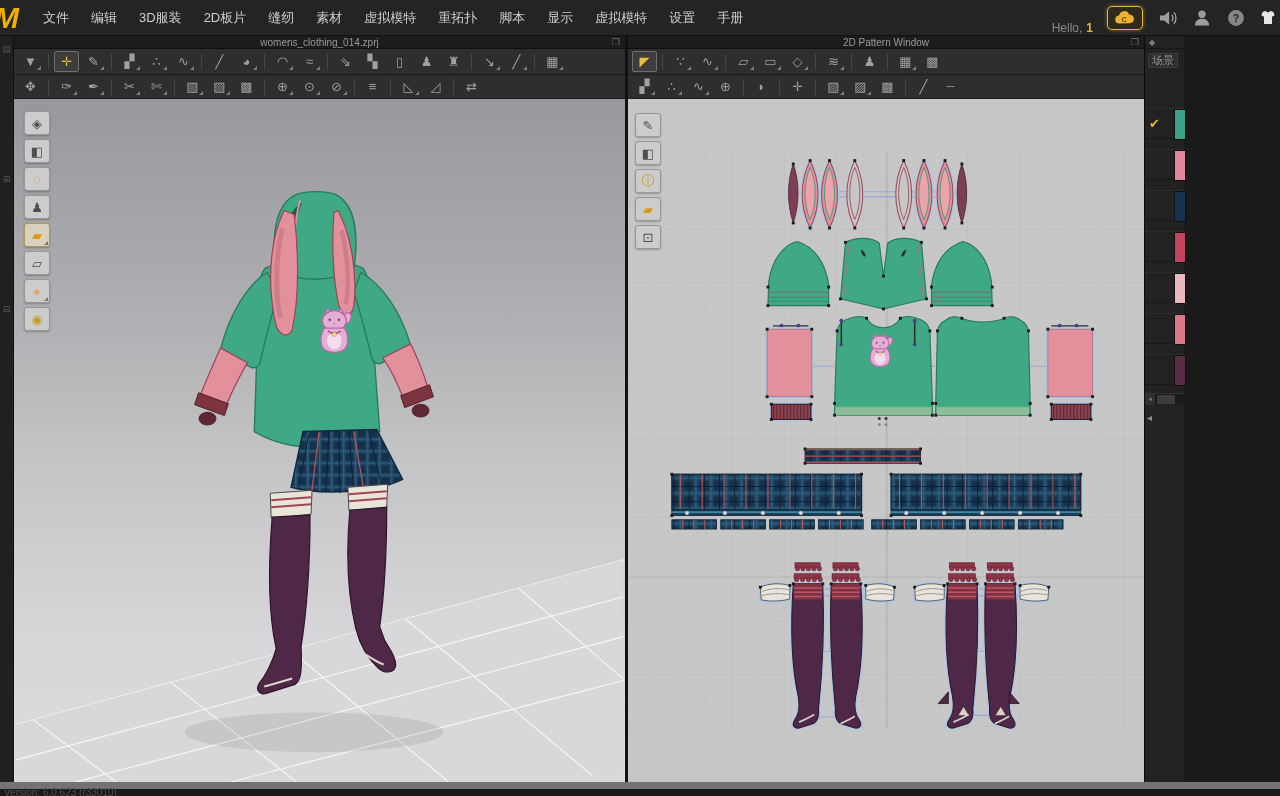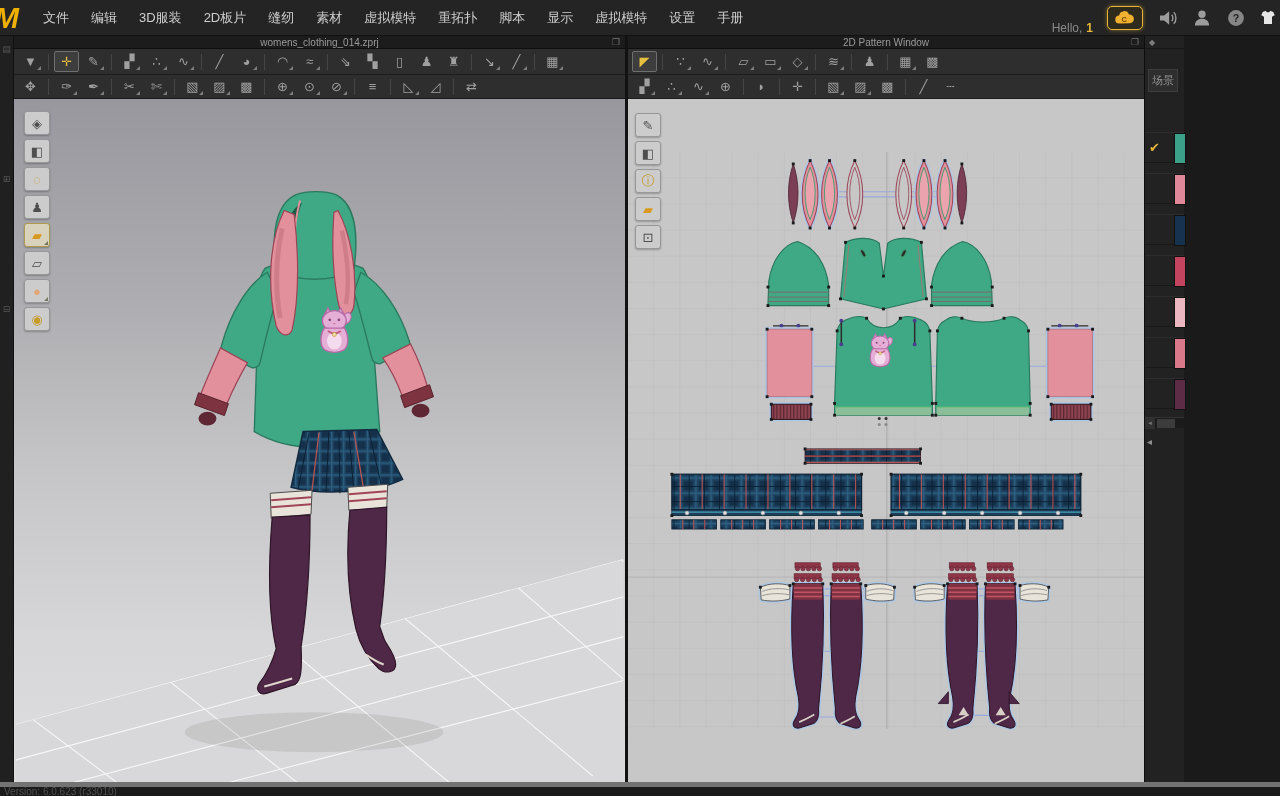--- a/index.html
+++ b/index.html
@@ -65,35 +65,35 @@
     box-shadow:0 1px 2px rgba(0,0,0,.25);position:relative;}
   .vtog.active{background:#d8d2bc;border-color:#b09a50;}
   .vtog.more::after{content:"";position:absolute;right:1px;bottom:1px;
     border-left:4px solid transparent;border-bottom:4px solid #77775f;}
 
   
   #sidebar{width:40px;background:#222;border-left:1px solid #0d0d0d;display:flex;
     flex-direction:column;position:relative;}
   .sb-top{height:13px;display:flex;align-items:center;padding-left:4px;color:#7d7d7d;
     font-size:8px;border-bottom:1px solid #171717;}
-  .sb-tab{margin:20px 0 0 3px;width:30px;height:23px;background:#2e2e2e;border:1px solid #3c3c3c;
+  .sb-tab{margin:4px 0 0 3px;width:30px;height:15px;background:#2e2e2e;border:1px solid #3c3c3c;
     color:#8f8f8f;font-size:11px;display:flex;align-items:center;justify-content:center;}
   .sb-swatches{margin-top:40px;display:flex;flex-direction:column;gap:10px;}
   .swatch-row{height:31px;position:relative;border-top:1px solid #2d2d2d;border-bottom:1px solid #181818;}
   .swatch-row .check{position:absolute;left:4px;top:7px;color:var(--accent);font-size:13px;font-weight:bold;}
   .swatch-row .swblock{position:absolute;right:-2px;top:0;width:12px;height:31px;border:1px solid #111;}
   .sb-scroll{margin-top:8px;height:11px;background:#1b1b1b;display:flex;align-items:center;
     border-top:1px solid #333;}
   .sb-scroll .sb-btn{width:11px;height:11px;background:#303030;color:#777;font-size:7px;
     display:flex;align-items:center;justify-content:center;border-right:1px solid #1a1a1a;}
   .sb-scroll .sb-thumb{flex:0 0 18px;height:9px;background:#3c3c3c;margin-left:1px;}
   .sb-collapse{margin-top:8px;margin-left:2px;color:#8d8d8d;font-size:10px;}
 
   
-  #footer{height:14px;background:#1a1a1a;border-top:5px solid #737373;display:flex;
+  #footer{height:14px;background:#1a1a1a;border-top:7px solid #737373;display:flex;
     align-items:center;flex:0 0 14px;}
   #version{color:#4f4f4f;font-size:10px;padding-left:4px;}
 
   
   .pgreen{fill:var(--green);stroke:var(--green_dark);stroke-width:1.4;}
   .ppink{fill:var(--pink);stroke:var(--pink_dark);stroke-width:1.2;}
   .earin{fill:#eba3ae;stroke:#3f9e6e;stroke-width:1.1;}
   .pghost{fill:var(--bg2d);stroke:var(--pink_dark);stroke-width:1.2;}
   .ghostin{fill:none;stroke:var(--pink_dark);stroke-width:1;}
   .pmaroon{fill:var(--maroon);stroke:#4a2436;stroke-width:1;}

